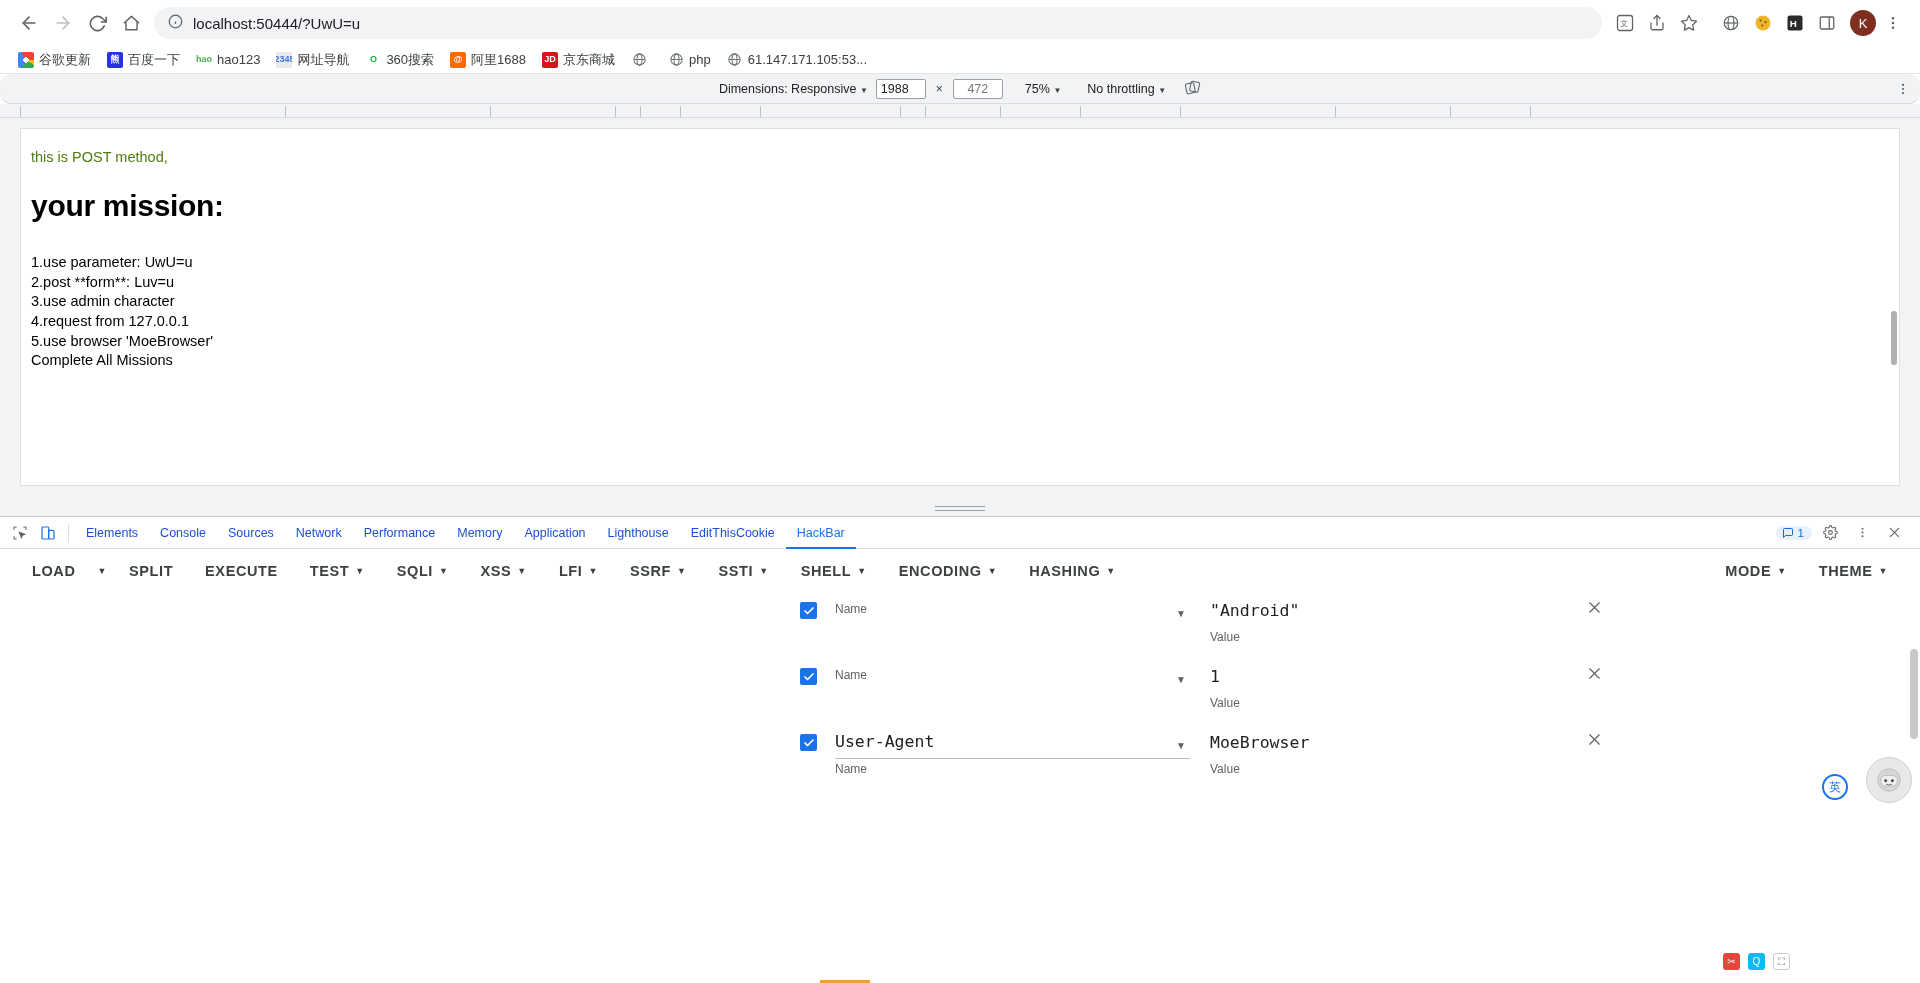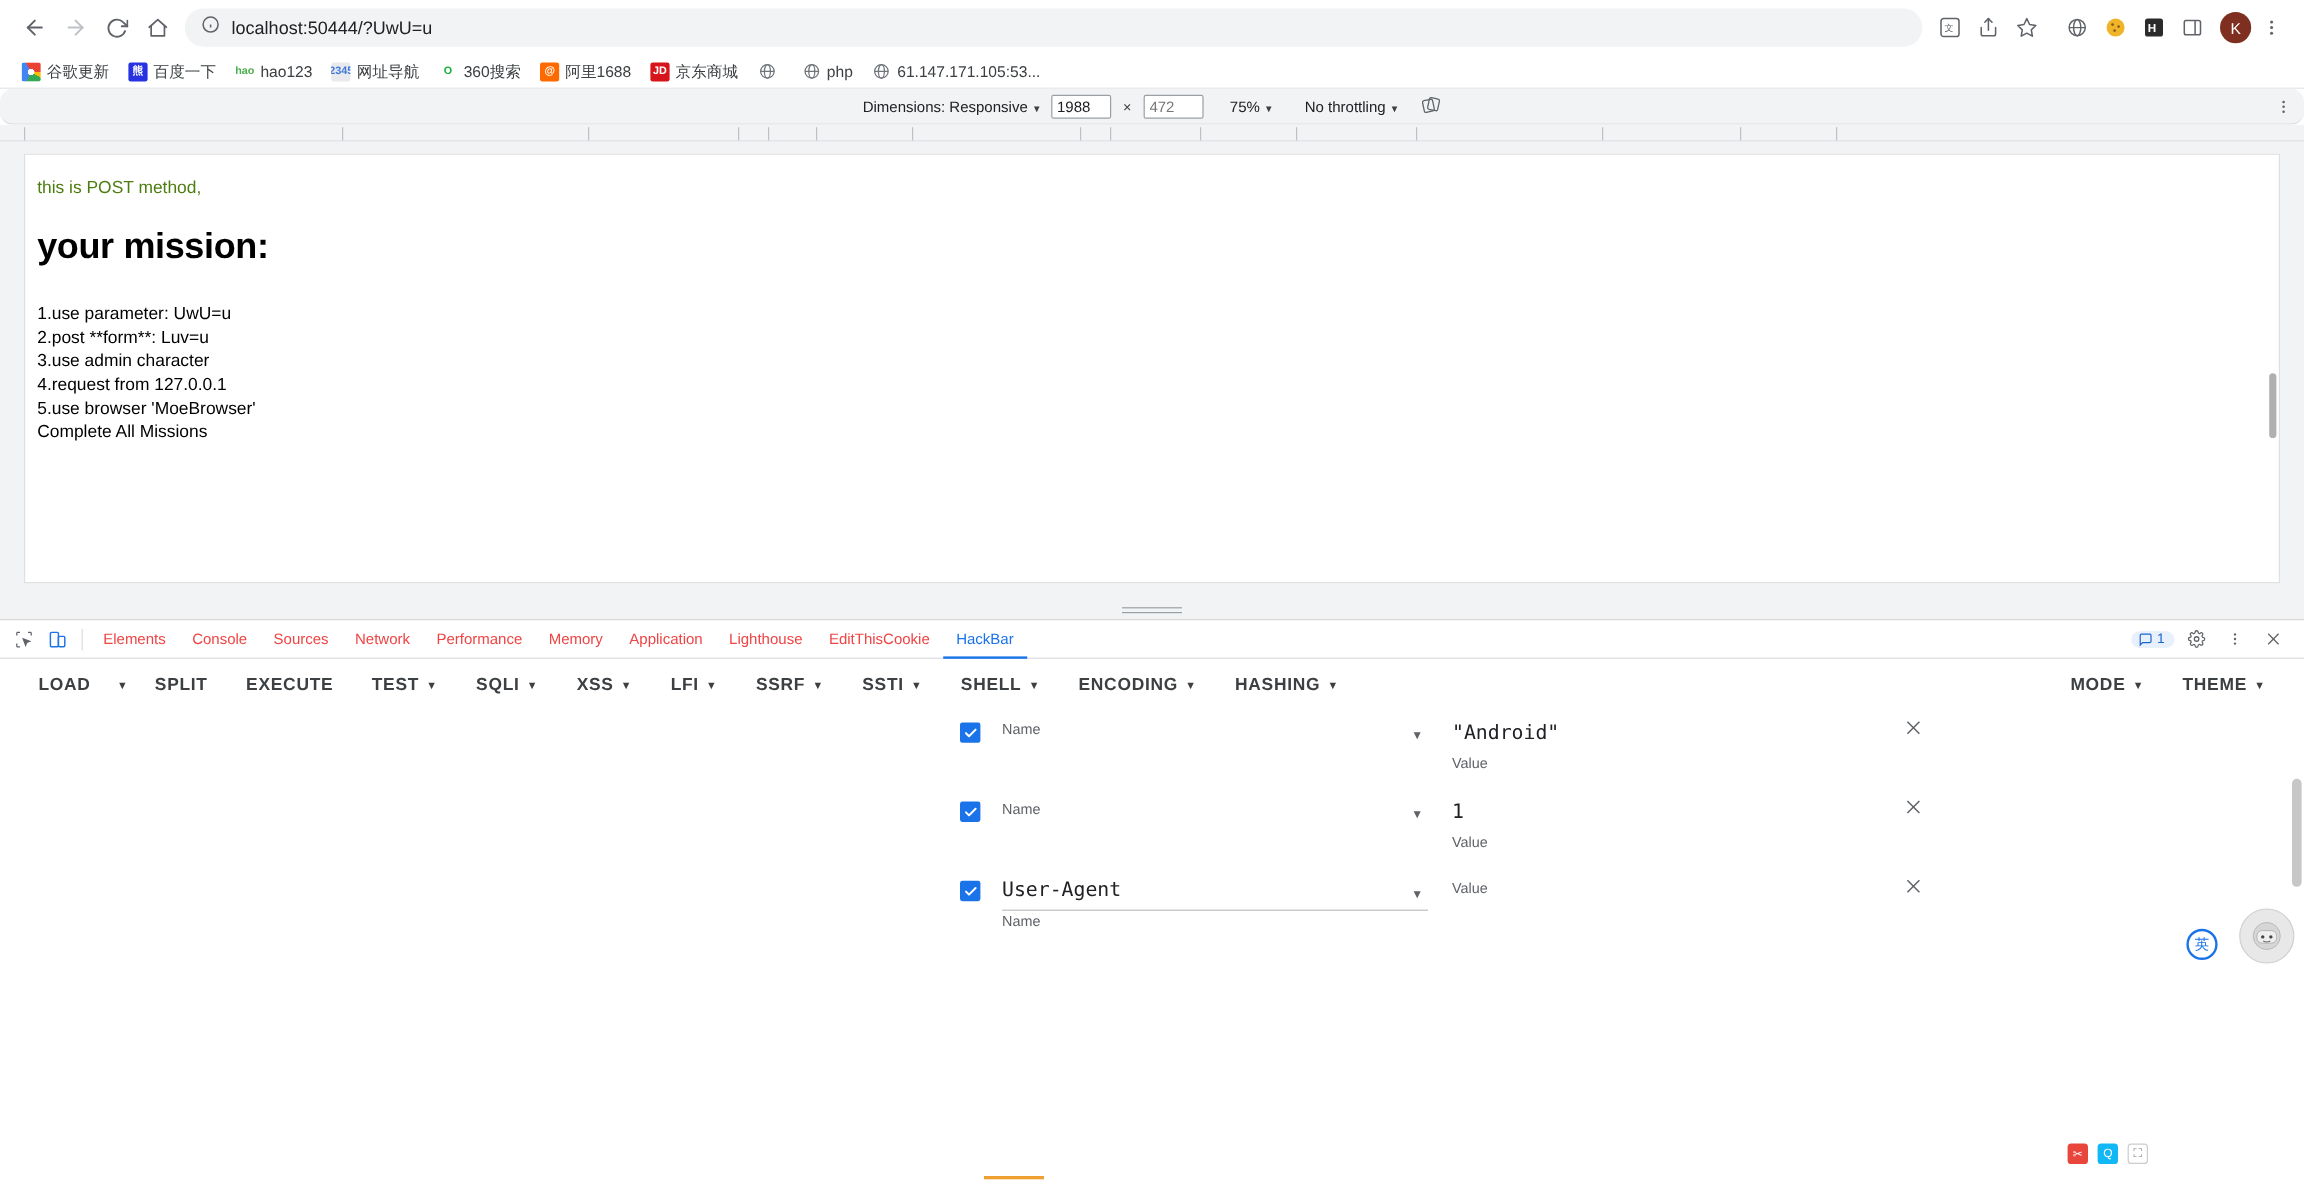--- a/index.html
+++ b/index.html
@@ -79,21 +79,21 @@
     font-size:12px; color:#3c4043;border-radius:11px;
   }
   .dev-group { display:flex; align-items:center; gap:8px; }
   .dev-label { font-size:12.5px; color:#202124; }
   .caret { font-size:8px; color:#3c4043; display:inline-block; }
   .dim-input {
     width:50px; height:20px; border:1px solid #9aa0a6; background:#fff;
     font-size:12.5px; color:#202124; padding:0 4px; border-radius:2px;
     font-family:"Liberation Sans", sans-serif;
   }
-  .dim-input.placeholder { color:#9aa0a6; }
+  .dim-input.placeholder { color:#9aa0a6;text-align:center; }
   .dim-x { color:#3c4043; font-size:12px; margin:0 2px;}
   .dev-right-dots {
     position:absolute; right:10px; top:50%; transform:translateY(-50%);
     color:#5f6368; font-size:15px; letter-spacing:0; line-height:8px;
   }
   .rotate-icon { color:#5f6368; margin-left:10px; }
 
   
   .ruler {
     height:14px; background:#f1f3f4; position:relative; overflow:hidden;
@@ -140,21 +140,21 @@
     height:32px; display:flex; align-items:center; padding:0 6px;
     border-bottom:1px solid #dadce0; position:relative; background:#fff;
   }
   .dt-icon-btn {
     width:28px; height:26px; display:flex; align-items:center; justify-content:center;
     color:#5f6368;
   }
   .dt-icon-btn.active { color:#1a73e8; }
   .dt-sep { width:1px; height:18px; background:#dadce0; margin:0 6px; }
   .dt-tab {
-    font-size:12.5px; color:#ef4444; padding:0 11px; height:32px;
+    font-size:12.5px; color:#1d4ed8; padding:0 11px; height:32px;
     display:flex; align-items:center; white-space:nowrap; position:relative;
   }
   .dt-tab.active { color:#1a73e8; }
   .dt-tab.active::after {
     content:""; position:absolute; left:0; right:0; bottom:0; height:2px; background:#1a73e8;
   }
   .dt-right { margin-left:auto; display:flex; align-items:center; gap:4px; padding-right:6px;}
   .msg-badge {
     display:flex; align-items:center; gap:4px; background:#e8f0fe; color:#1967d2;
     border-radius:10px; padding:1px 8px 1px 6px; font-size:11.5px;
@@ -632,20 +632,21 @@
           <svg width="12" height="12" viewBox="0 0 24 24" fill="none" stroke="#fff" stroke-width="3.4" stroke-linecap="round" stroke-linejoin="round">
               <polyline points="20 6 9 17 4 12"></polyline>
             </svg>
         </span>
         <span class="hdr-name-col">
           <span class="hdr-field">User-Agent</span>
           <span class="hdr-dd-caret" style="top:9px">▼</span>
           <span class="hdr-sub">Name</span>
         </span>
         <span class="hdr-val-col">
+          <span class="hdr-field noline">MoeBrowser</span>
           <span class="hdr-sub">Value</span>
         </span>
         <span class="hdr-x">
           <svg width="15" height="15" viewBox="0 0 24 24" fill="none" stroke="currentColor" stroke-width="2">
               <line x1="4" y1="4" x2="20" y2="20"></line>
               <line x1="20" y1="4" x2="4" y2="20"></line>
             </svg>
         </span>
       </div>
 

